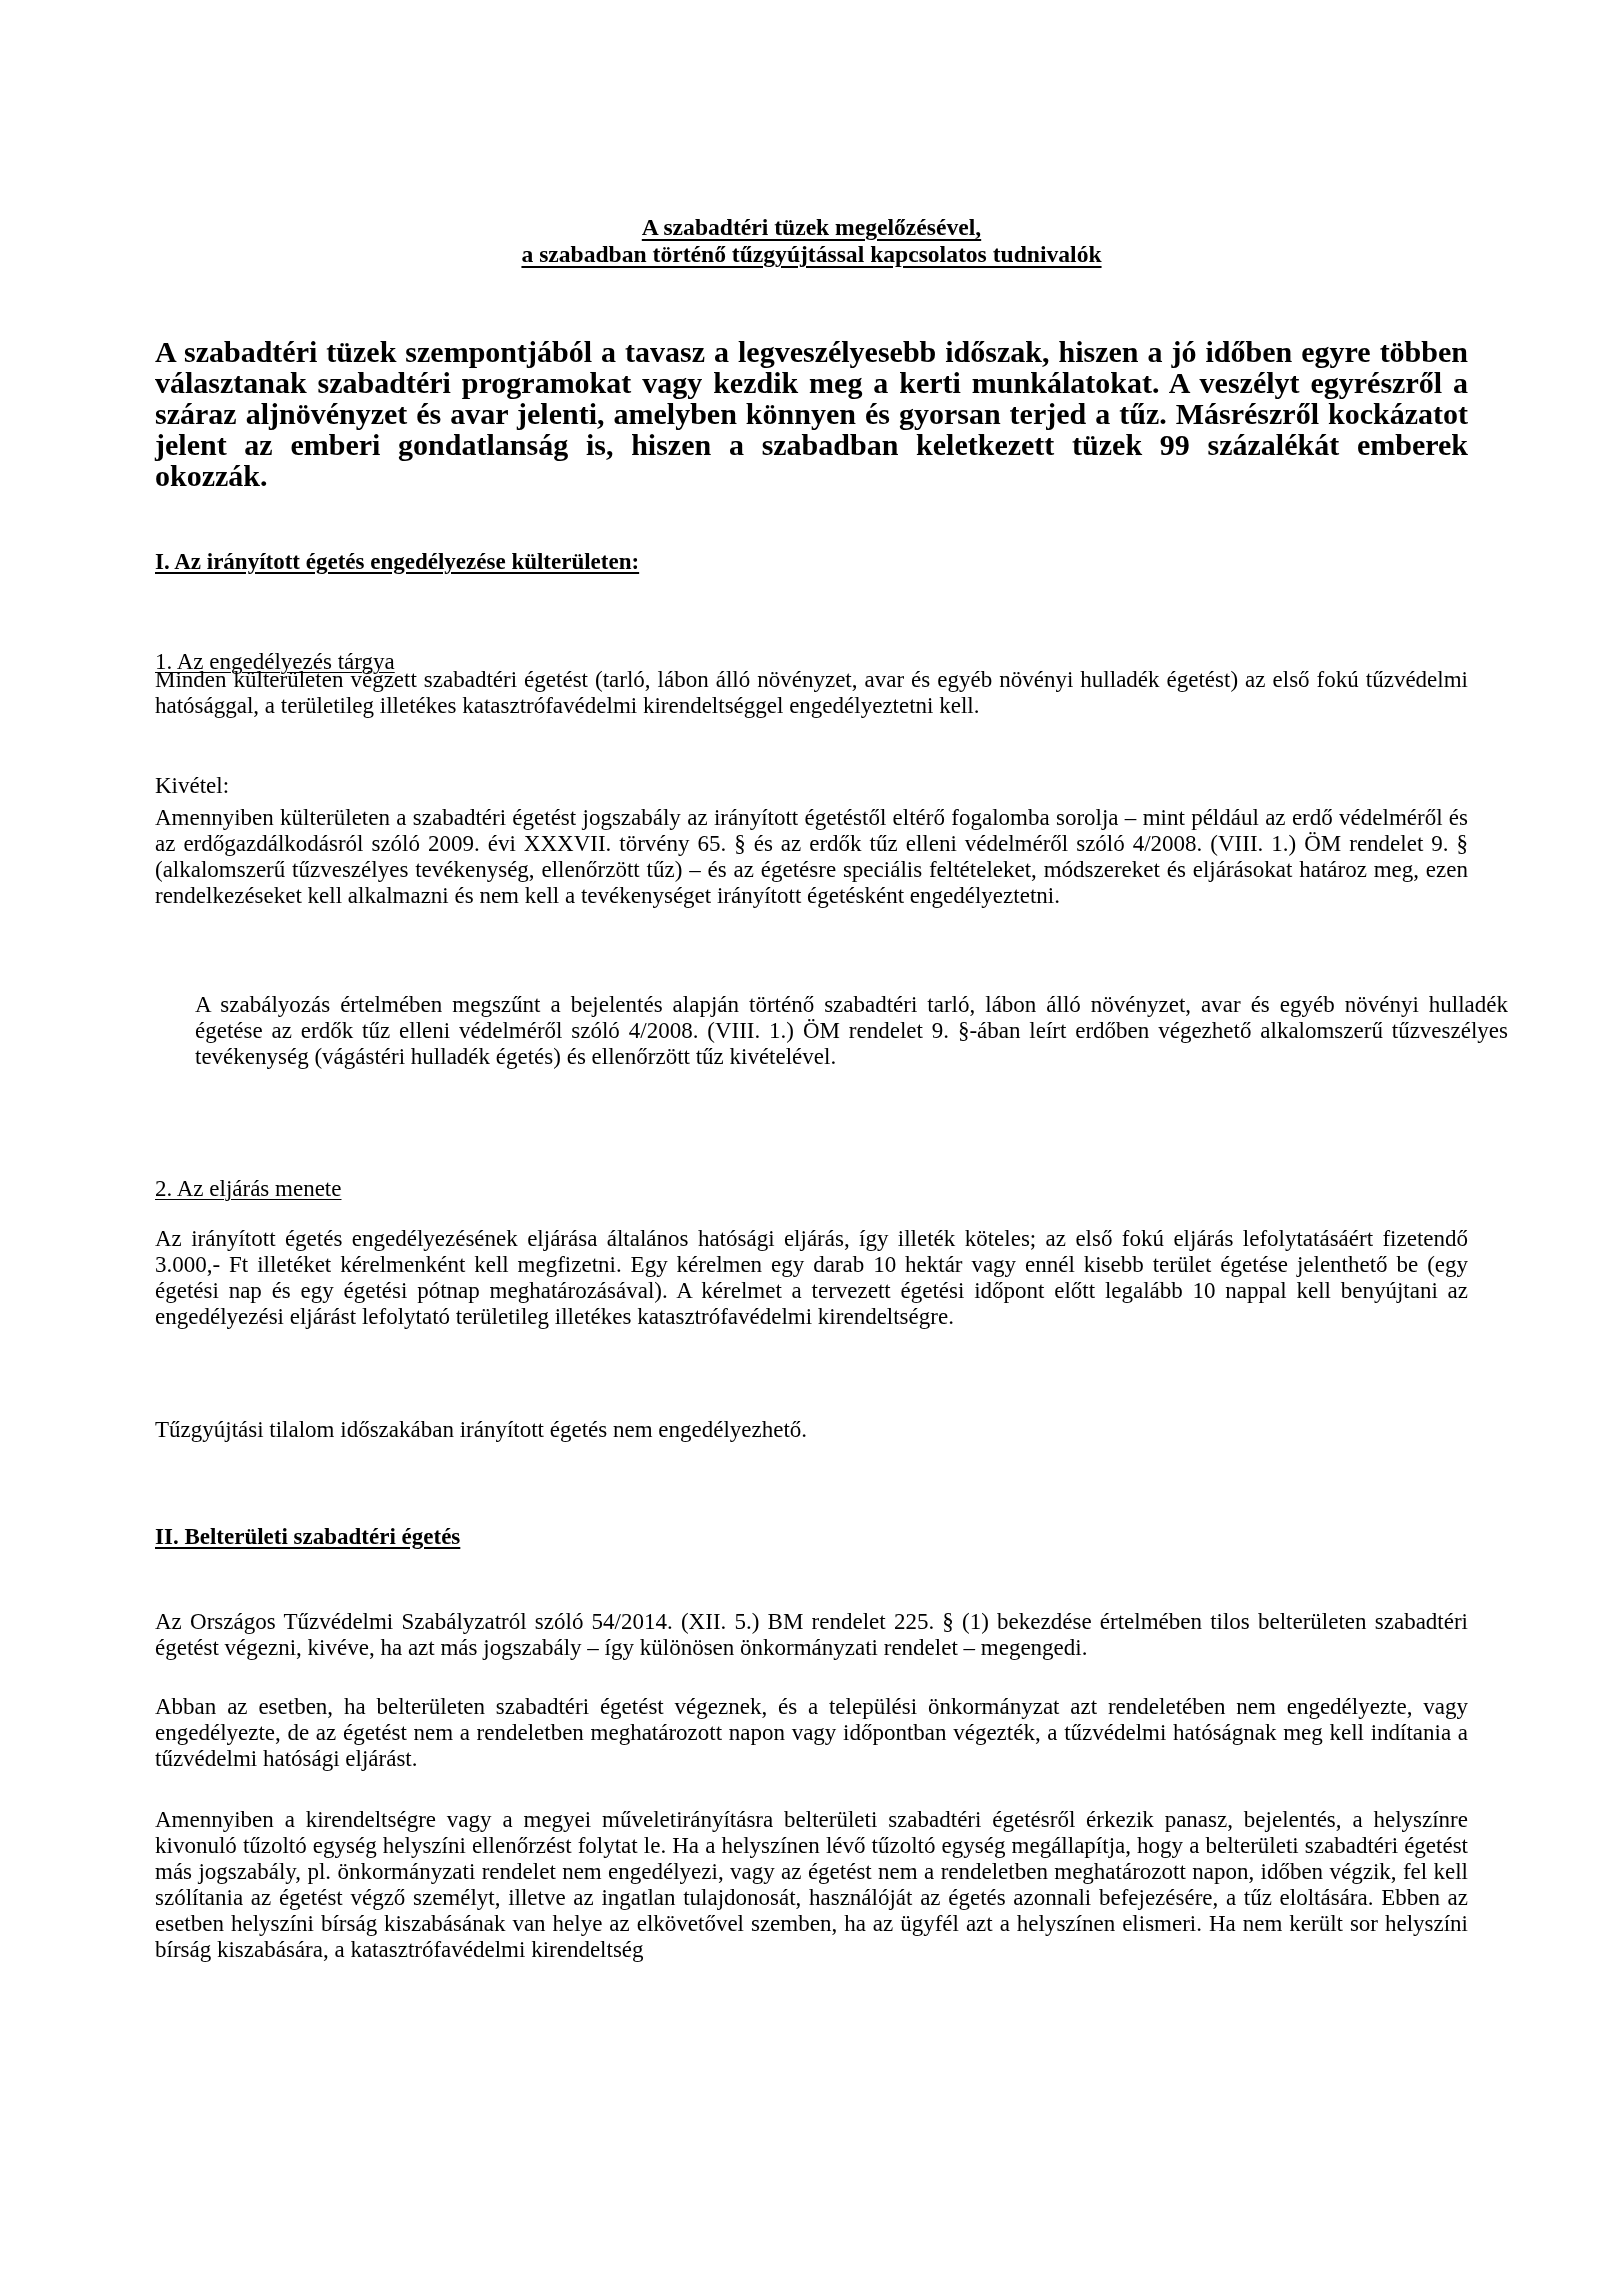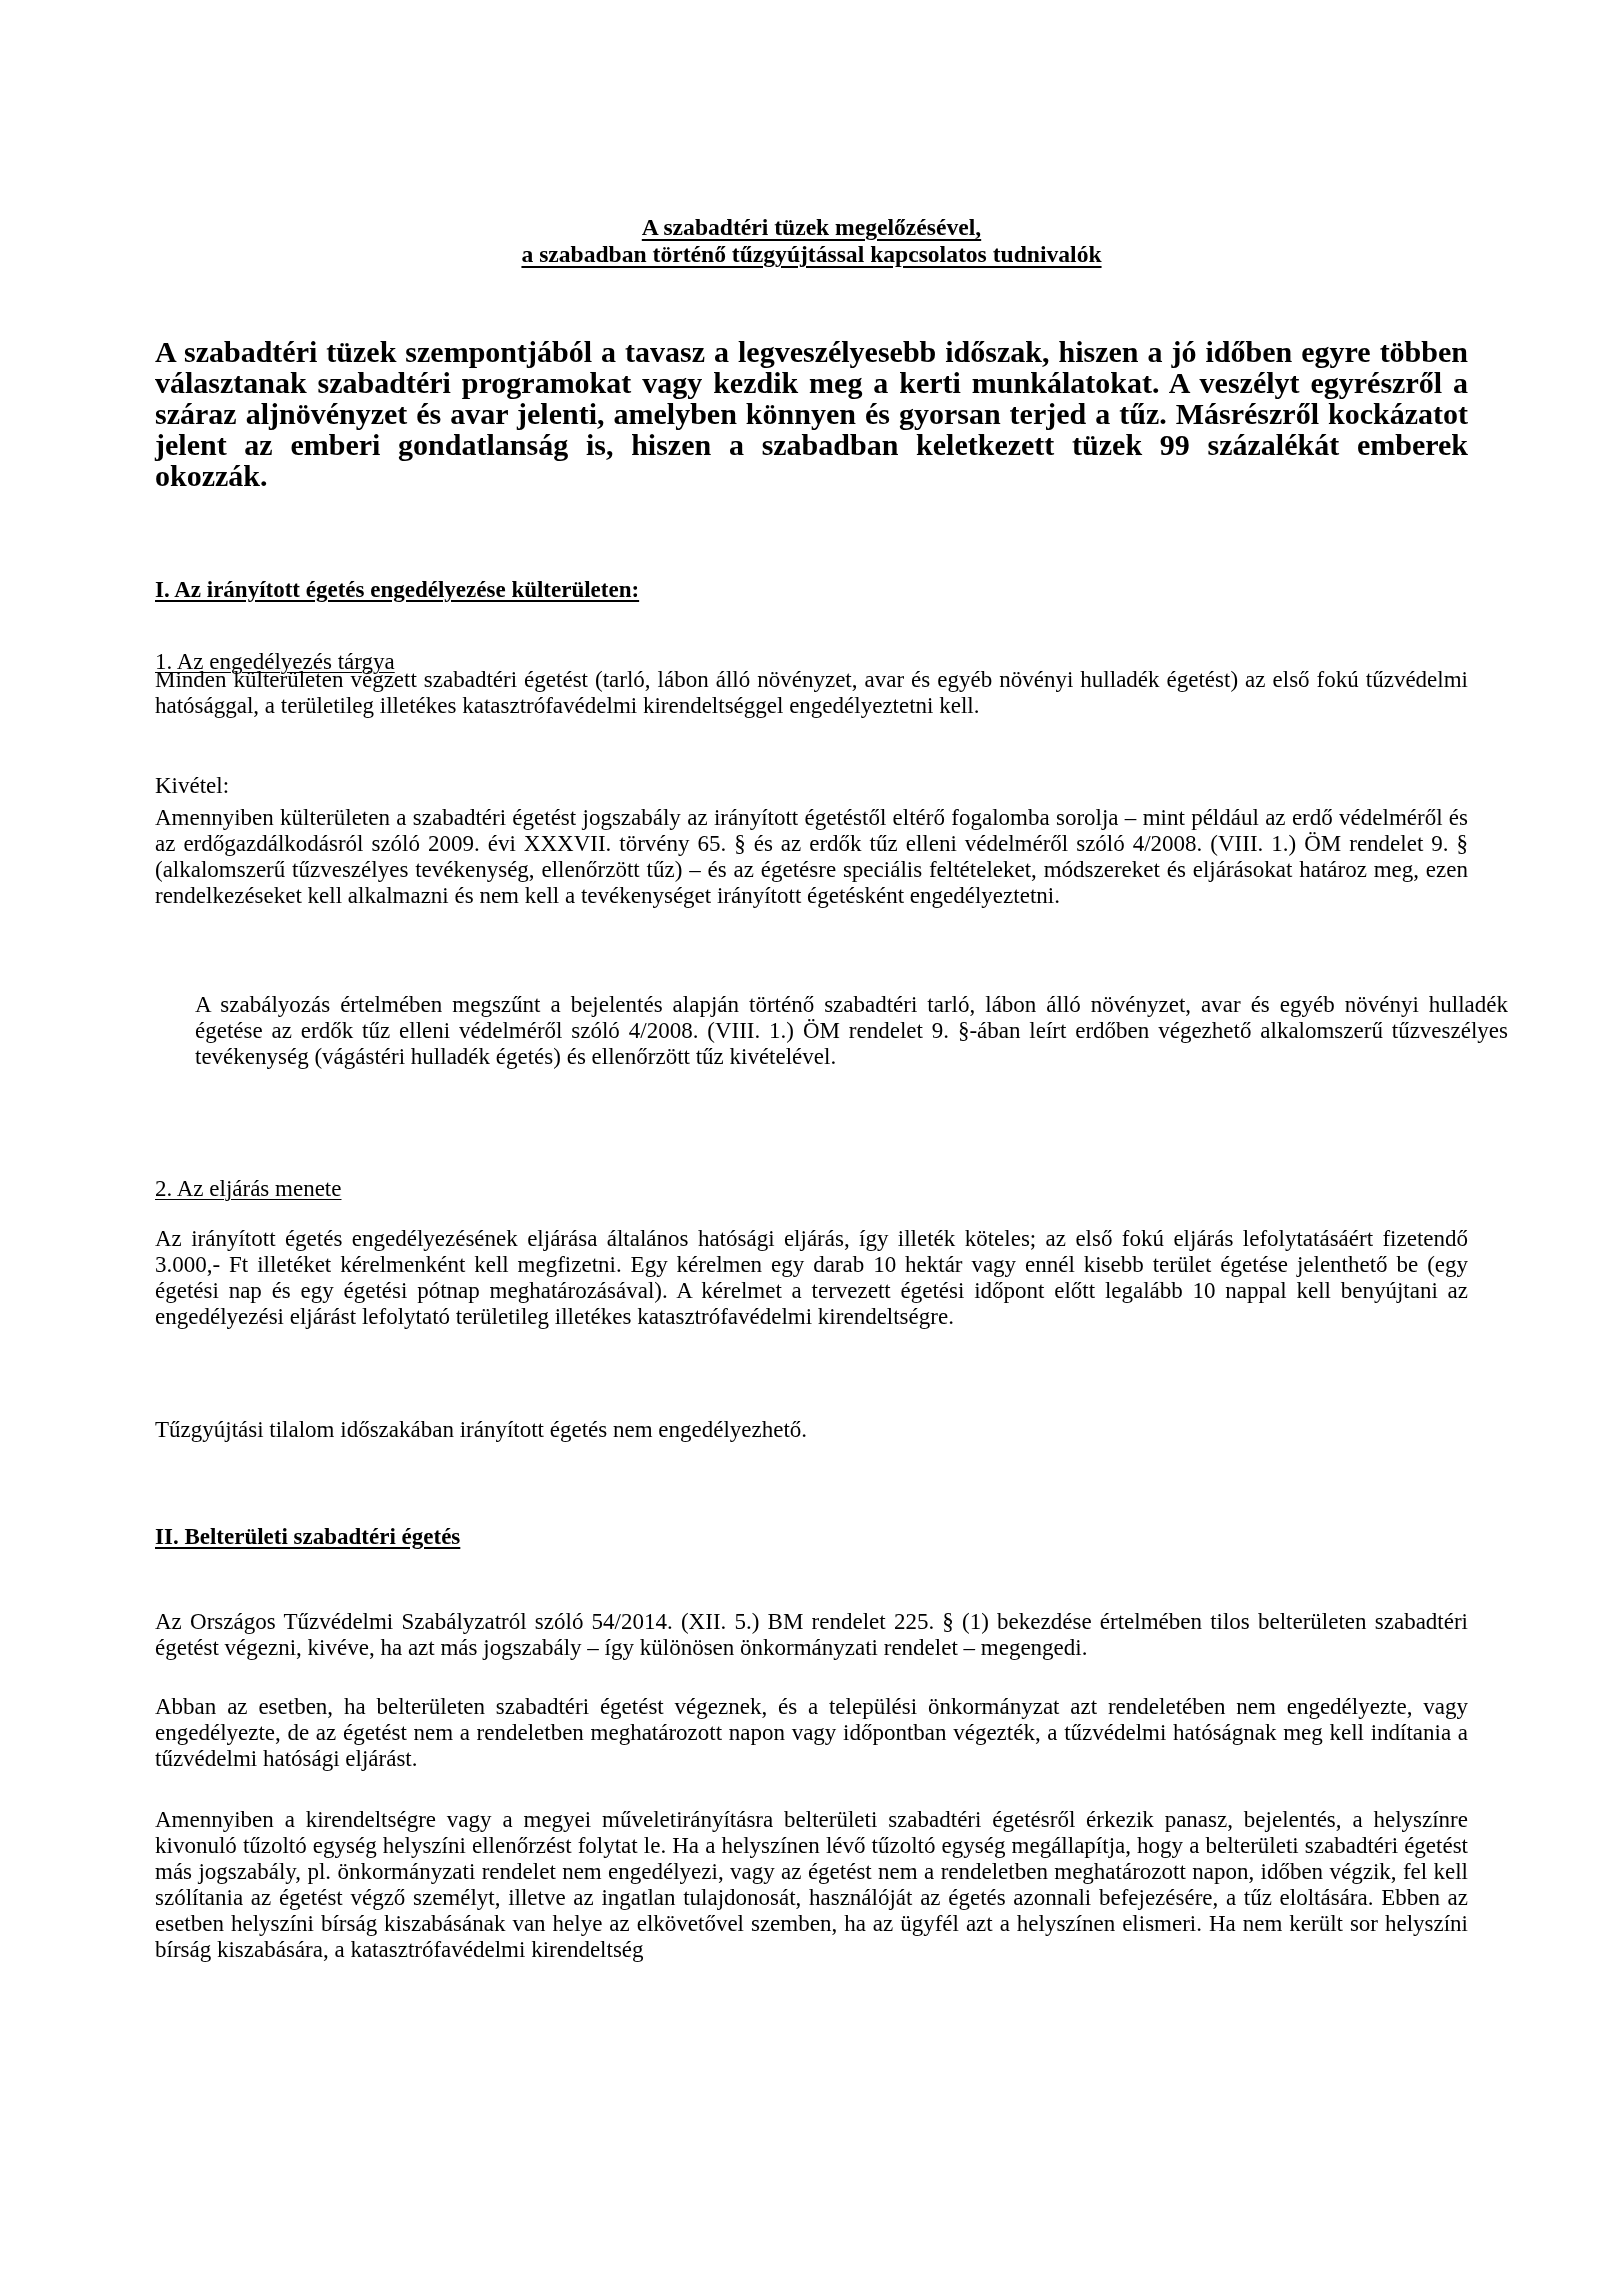--- a/index.html
+++ b/index.html
@@ -35,21 +35,21 @@
 </head>
 <body>
 
 <div class="page">
 
   <div class="title" style="top:201px;margin-top:12px;">A szabadtéri tüzek megelőzésével,</div>
   <div class="title" style="top:240px;">a szabadban történő tűzgyújtással kapcsolatos tudnivalók</div>
 
   <div class="intro" style="top:336px;">A szabadtéri tüzek szempontjából a tavasz a legveszélyesebb időszak, hiszen a jó időben egyre többen választanak szabadtéri programokat vagy kezdik meg a kerti munkálatokat. A veszélyt egyrészről a száraz aljnövényzet és avar jelenti, amelyben könnyen és gyorsan terjed a tűz. Másrészről kockázatot jelent az emberi gondatlanság is, hiszen a szabadban keletkezett tüzek 99 százalékát emberek okozzák.</div>
 
-  <div class="h1" style="top:547px;margin-top:28px;">I. Az irányított égetés engedélyezése külterületen:</div>
+  <div class="h1" style="top:547px;">I. Az irányított égetés engedélyezése külterületen:</div>
 
   <div class="h2" style="top:647px;text-align:center;">1. Az engedélyezés tárgya</div>
 
   <div class="p" style="top:667px;">Minden külterületen végzett szabadtéri égetést (tarló, lábon álló növényzet, avar és egyéb növényi hulladék égetést) az első fokú tűzvédelmi hatósággal, a területileg illetékes katasztrófavédelmi kirendeltséggel engedélyeztetni kell.</div>
 
   <div class="p" style="top:773px;">Kivétel:</div>
 
   <div class="p" style="top:805px;">Amennyiben külterületen a szabadtéri égetést jogszabály az irányított égetéstől eltérő fogalomba sorolja – mint például az erdő védelméről és az erdőgazdálkodásról szóló 2009. évi XXXVII. törvény 65. § és az erdők tűz elleni védelméről szóló 4/2008. (VIII. 1.) ÖM rendelet 9. § (alkalomszerű tűzveszélyes tevékenység, ellenőrzött tűz) – és az égetésre speciális feltételeket, módszereket és eljárásokat határoz meg, ezen rendelkezéseket kell alkalmazni és nem kell a tevékenységet irányított égetésként engedélyeztetni.</div>
 
   <div class="p" style="top:992px;margin-left:40px;">A szabályozás értelmében megszűnt a bejelentés alapján történő szabadtéri tarló, lábon álló növényzet, avar és egyéb növényi hulladék égetése az erdők tűz elleni védelméről szóló 4/2008. (VIII. 1.) ÖM rendelet 9. §-ában leírt erdőben végezhető alkalomszerű tűzveszélyes tevékenység (vágástéri hulladék égetés) és ellenőrzött tűz kivételével.</div>

